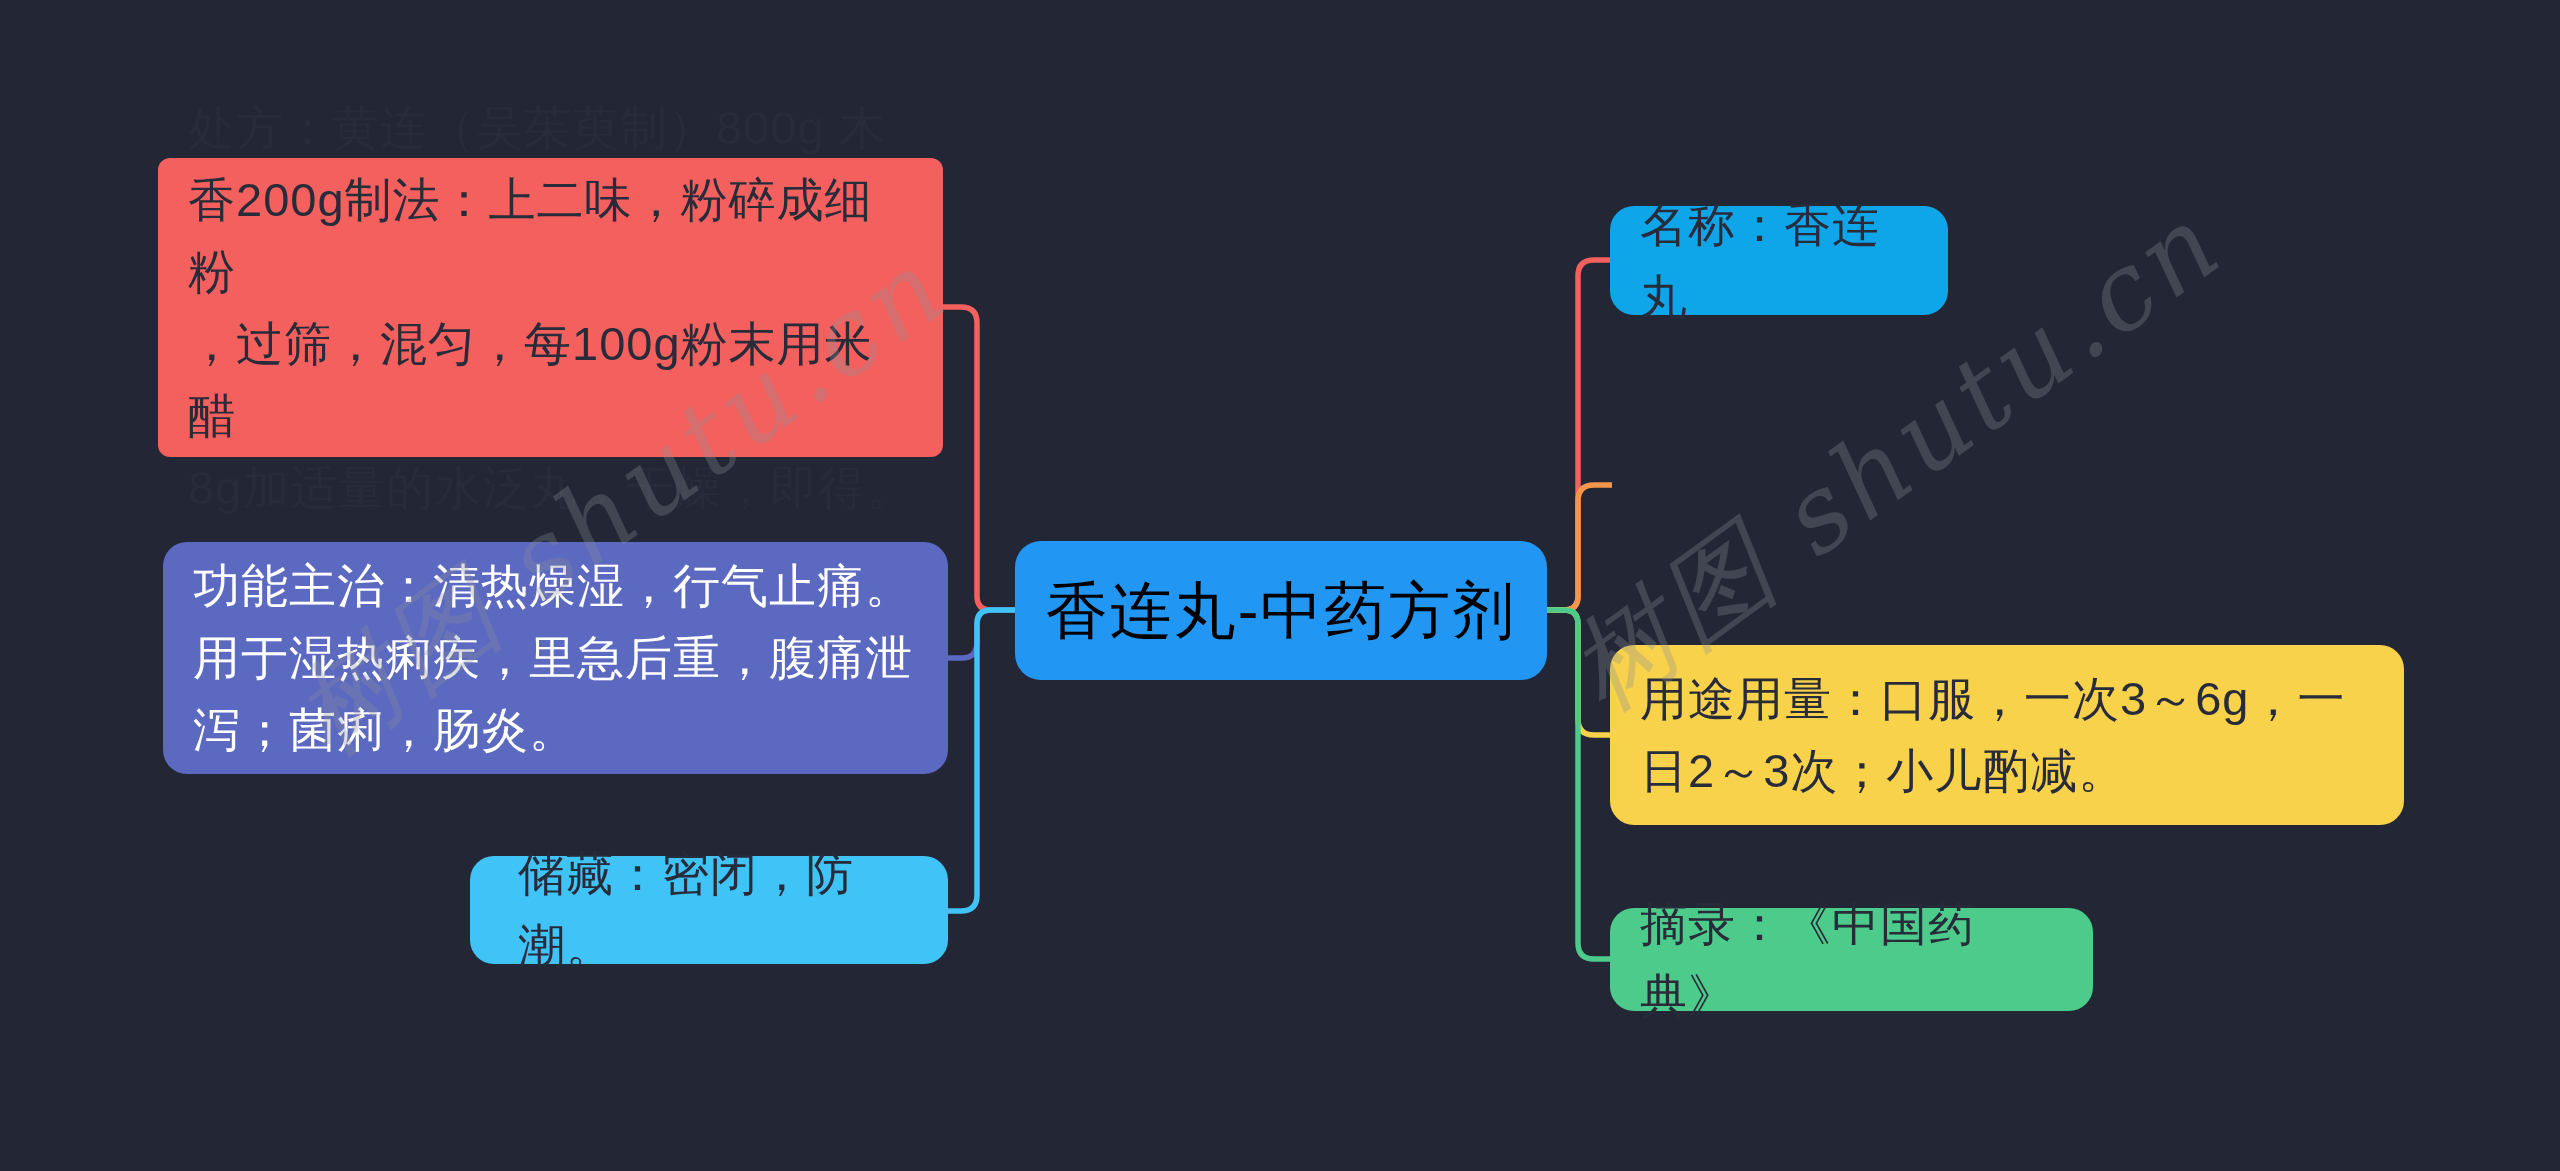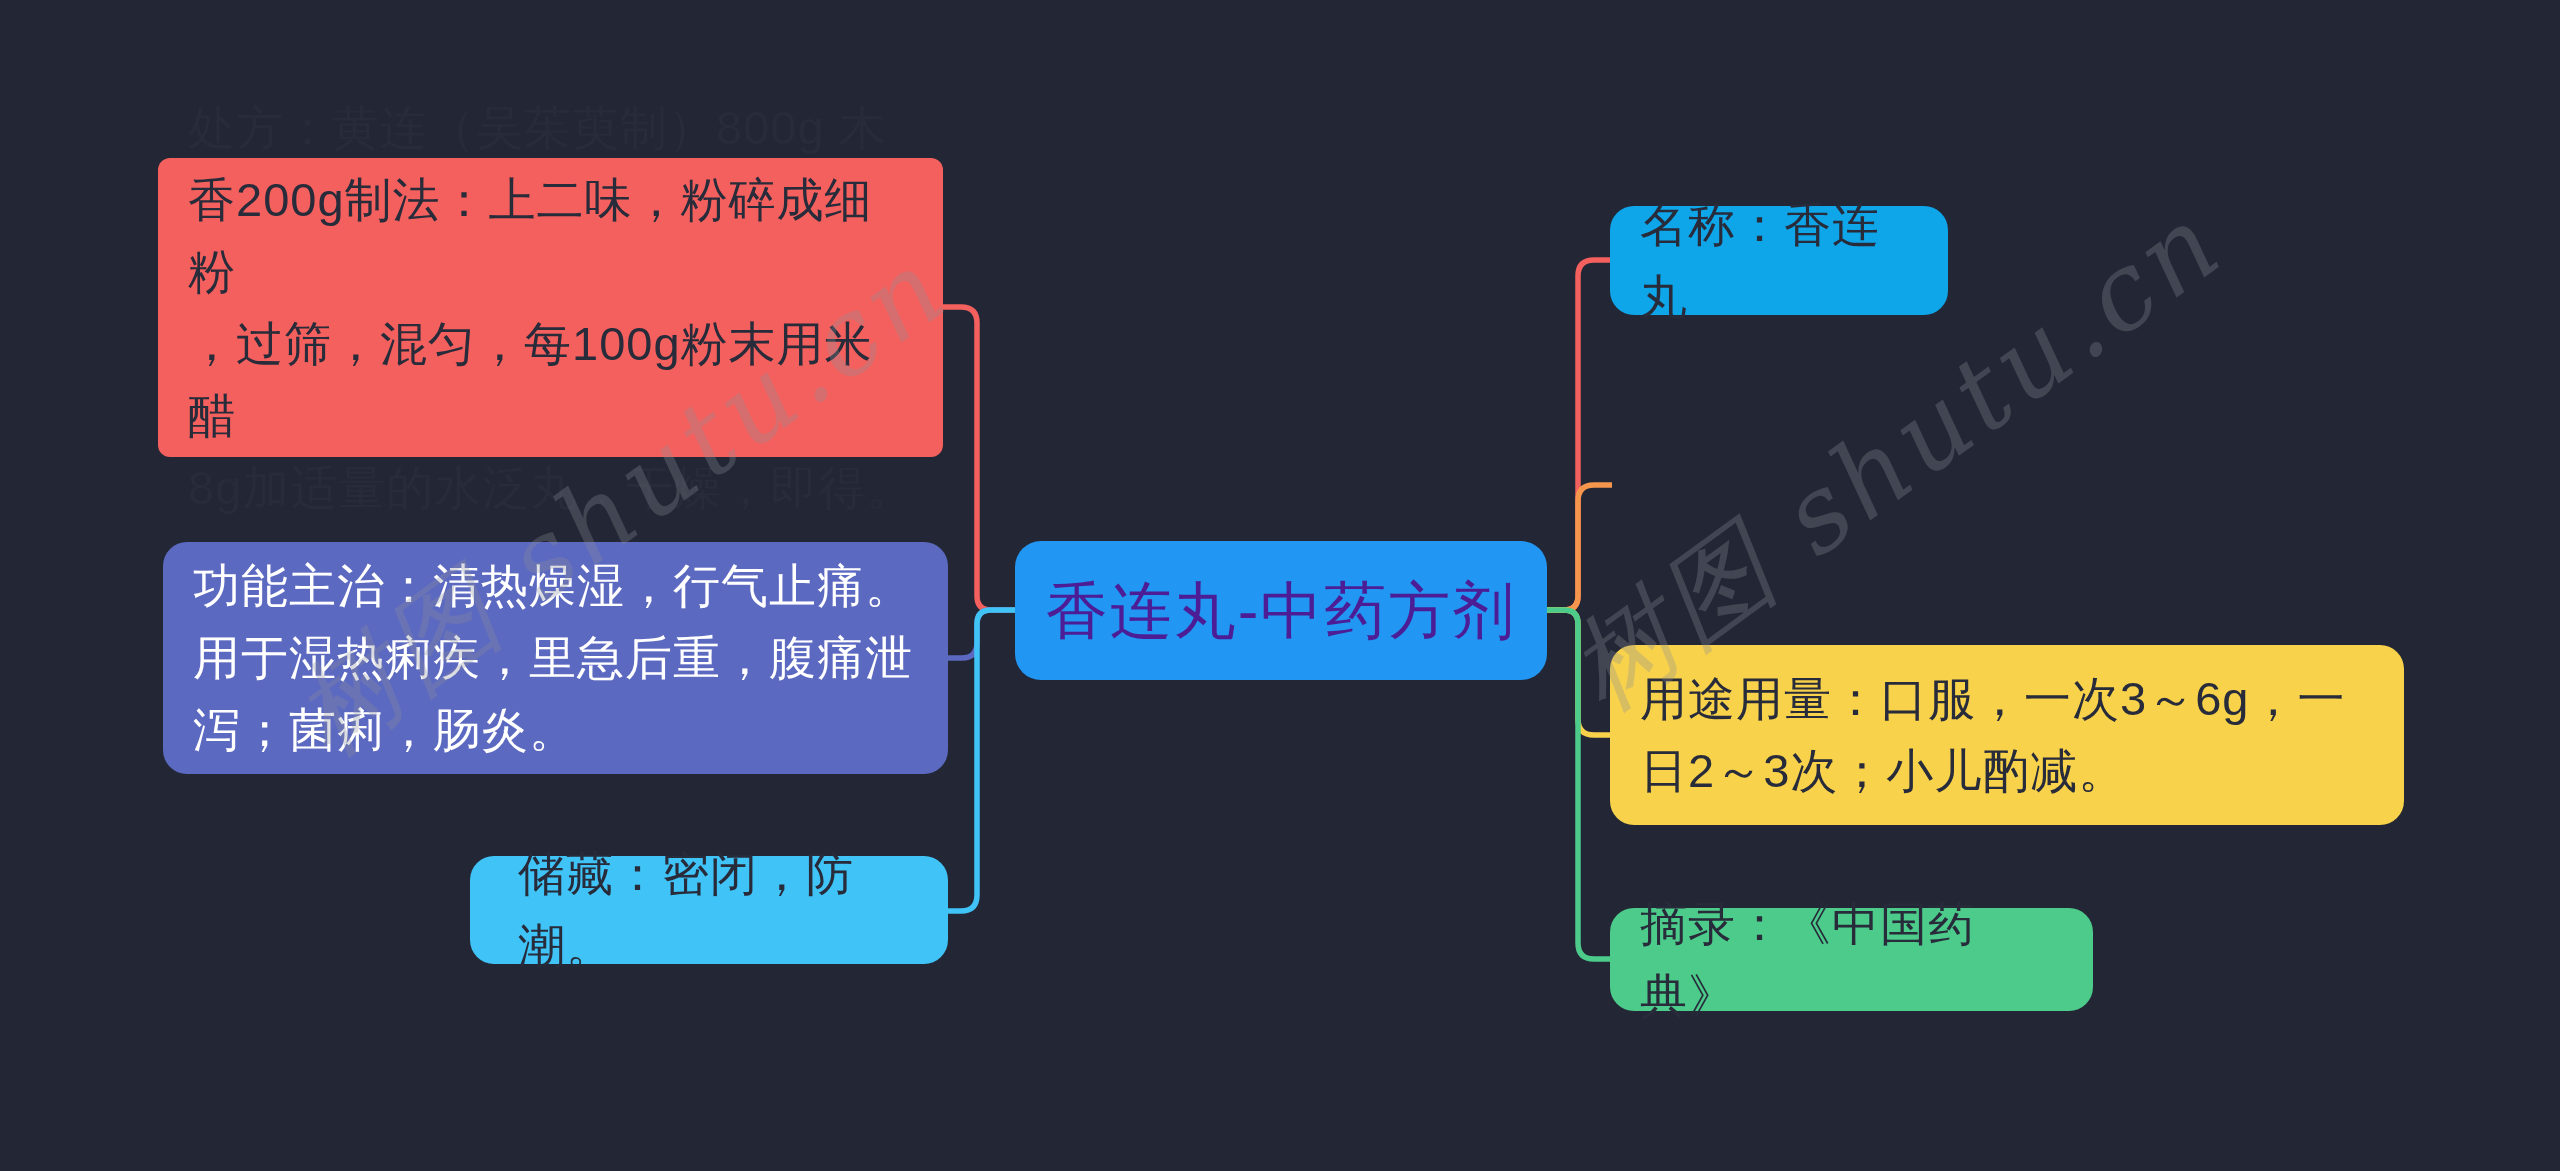--- a/index.html
+++ b/index.html
@@ -73,21 +73,21 @@
 香200g制法：上二味，粉碎成细粉
 ，过筛，混匀，每100g粉末用米醋
 8g加适量的水泛丸，干燥，即得。</div>
 
   <div class="node" id="n-functions" style="background-color: rgb(92, 105, 193); color: rgb(255, 255, 255);">功能主治：清热燥湿，行气止痛。
 用于湿热痢疾，里急后重，腹痛泄
 泻；菌痢，肠炎。</div>
 
   <div class="node" id="n-storage" style="background-color: rgb(64, 195, 246); color: rgb(39, 43, 58); padding-left: 48px;">储藏：密闭，防潮。</div>
 
-  <div class="node root" id="n-root" style="background-color: rgb(33, 150, 243); color: #4c1d95;">香连丸-中药方剂</div>
+  <div class="node root" id="n-root" style="background-color: rgb(33, 150, 243); color: #000000;">香连丸-中药方剂</div>
 
   <div class="node" id="n-name" style="background-color: #0ea5e9; color: rgb(39, 43, 58);">名称：香连丸</div>
 
 
   <div class="node" id="n-dosage" style="background-color: rgb(248, 210, 75); color: rgb(39, 43, 58);">用途用量：口服，一次3～6g，一
 日2～3次；小儿酌减。</div>
 
   <div class="node" id="n-source" style="background-color: rgb(76, 203, 139); color: rgb(39, 43, 58);">摘录：《中国药典》</div>
 
   <div class="watermark" id="wm-left" style="color: rgba(140, 143, 152, 0.3);">树图 shutu.cn</div>

